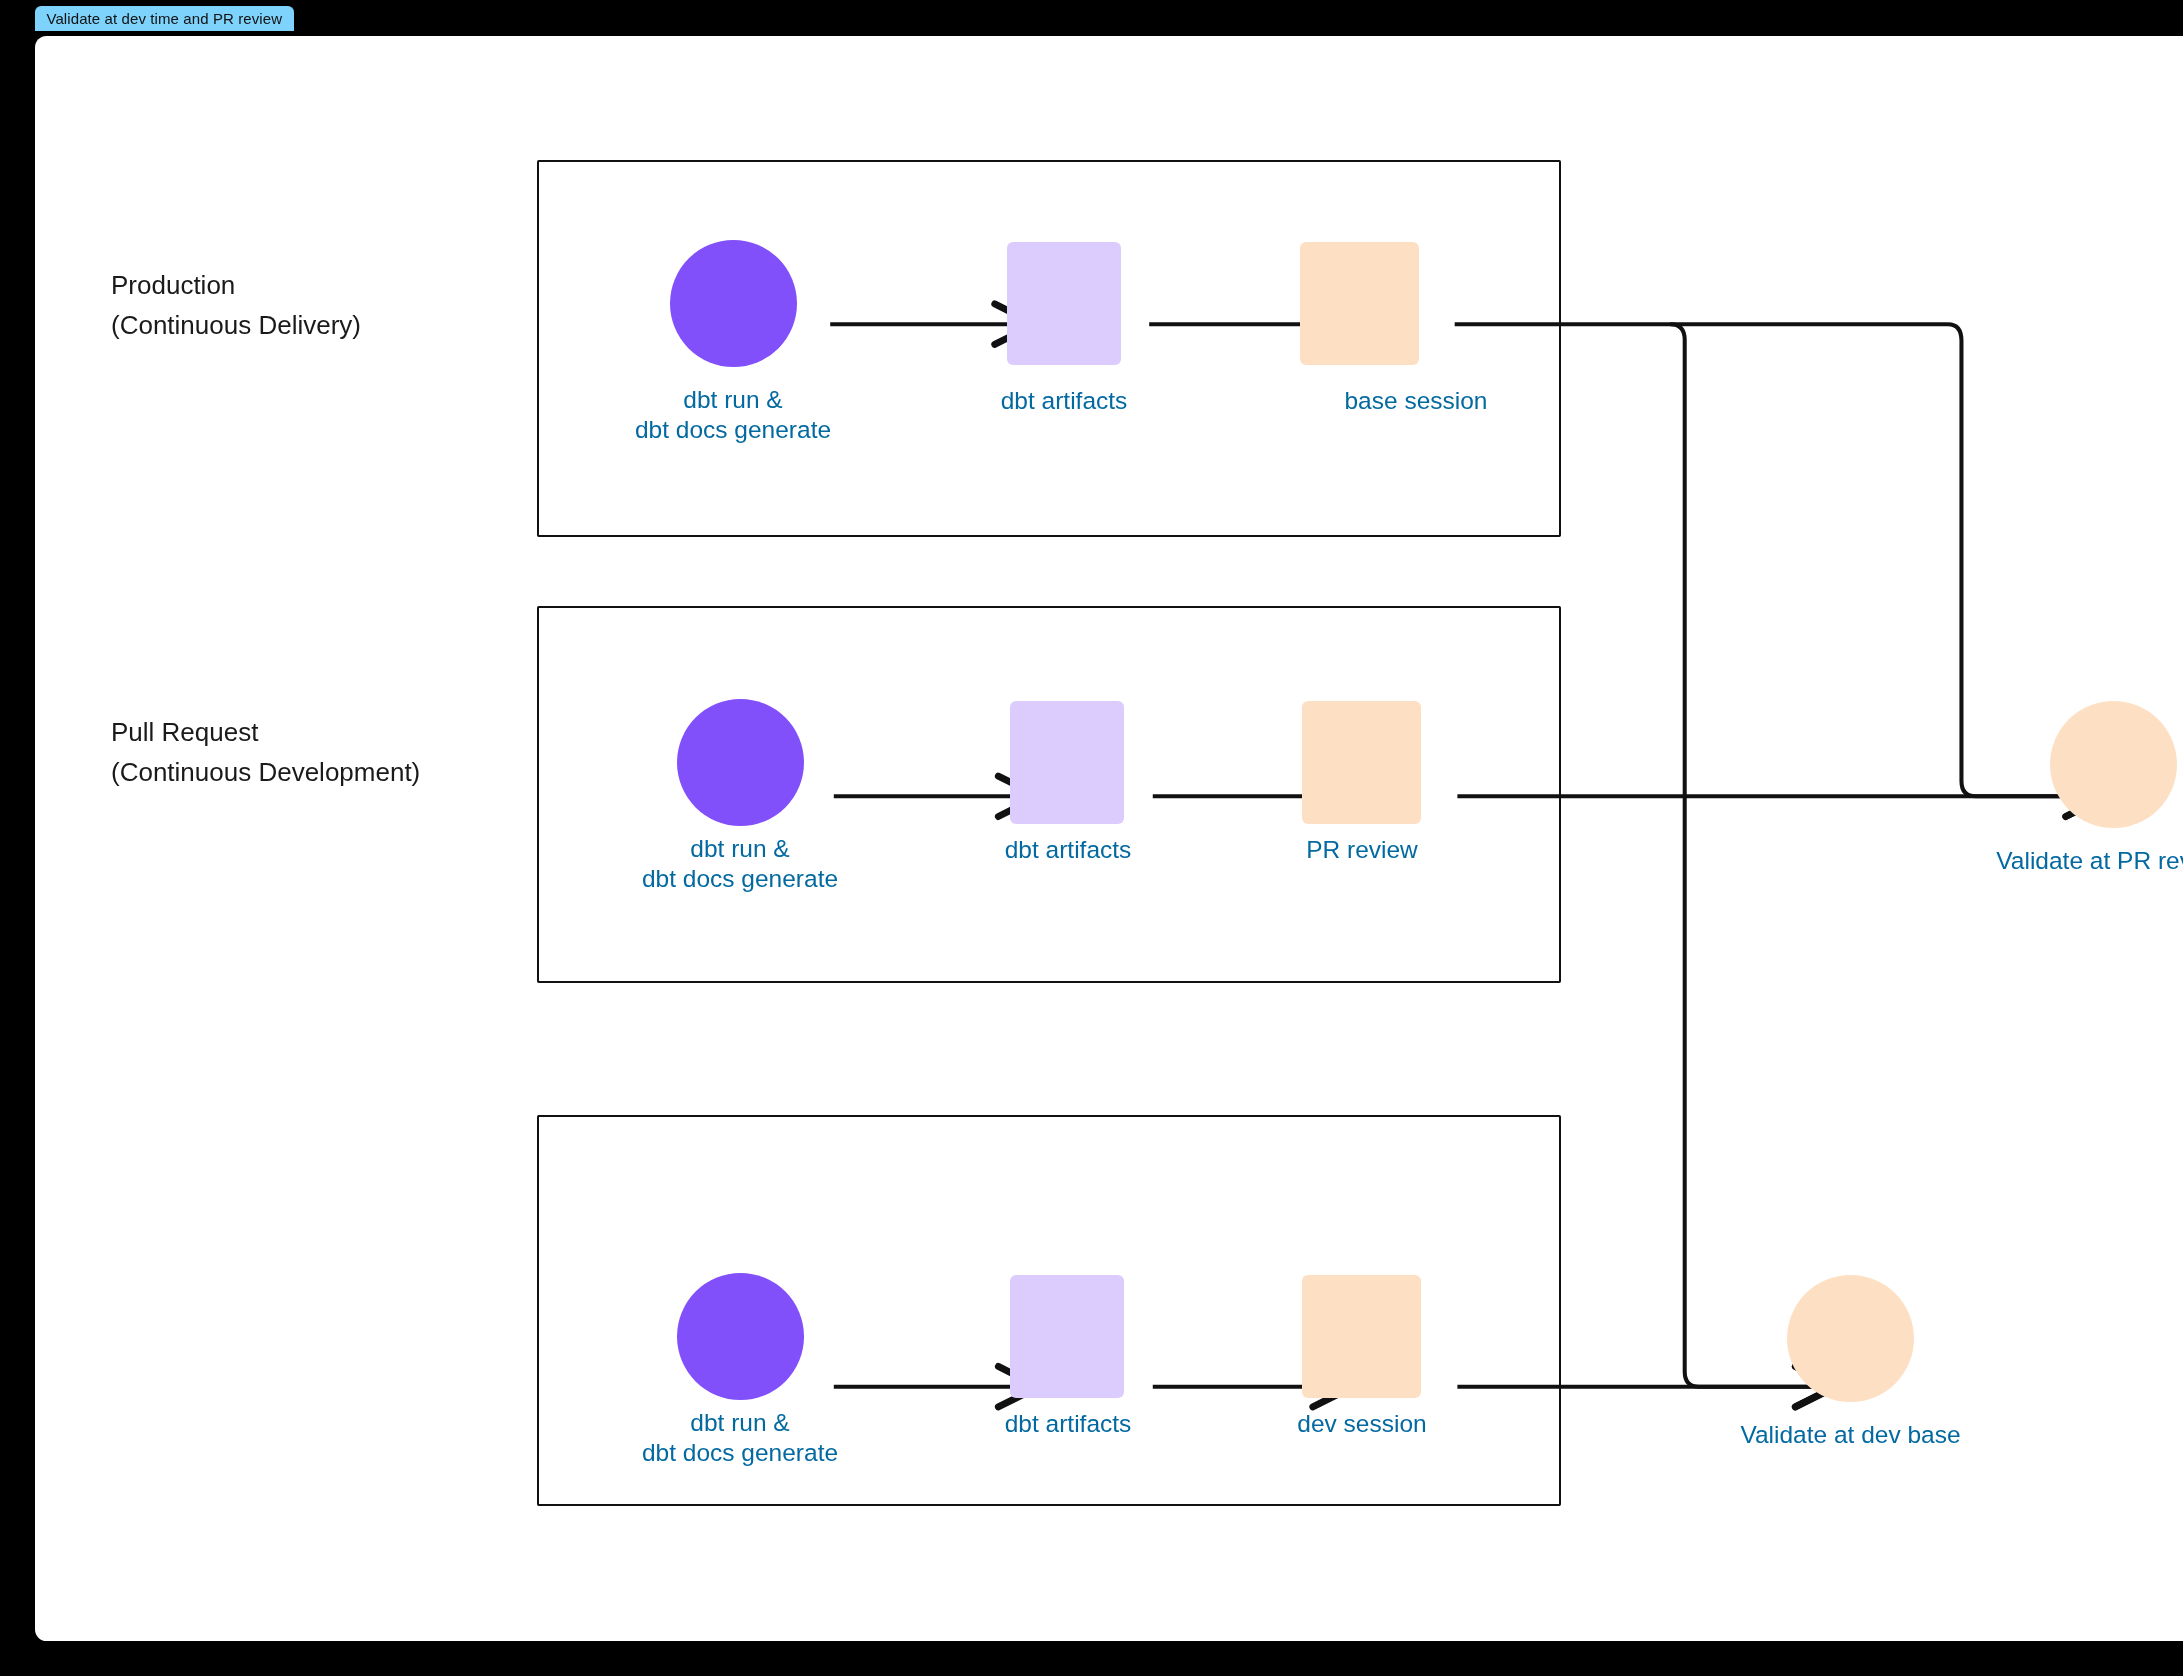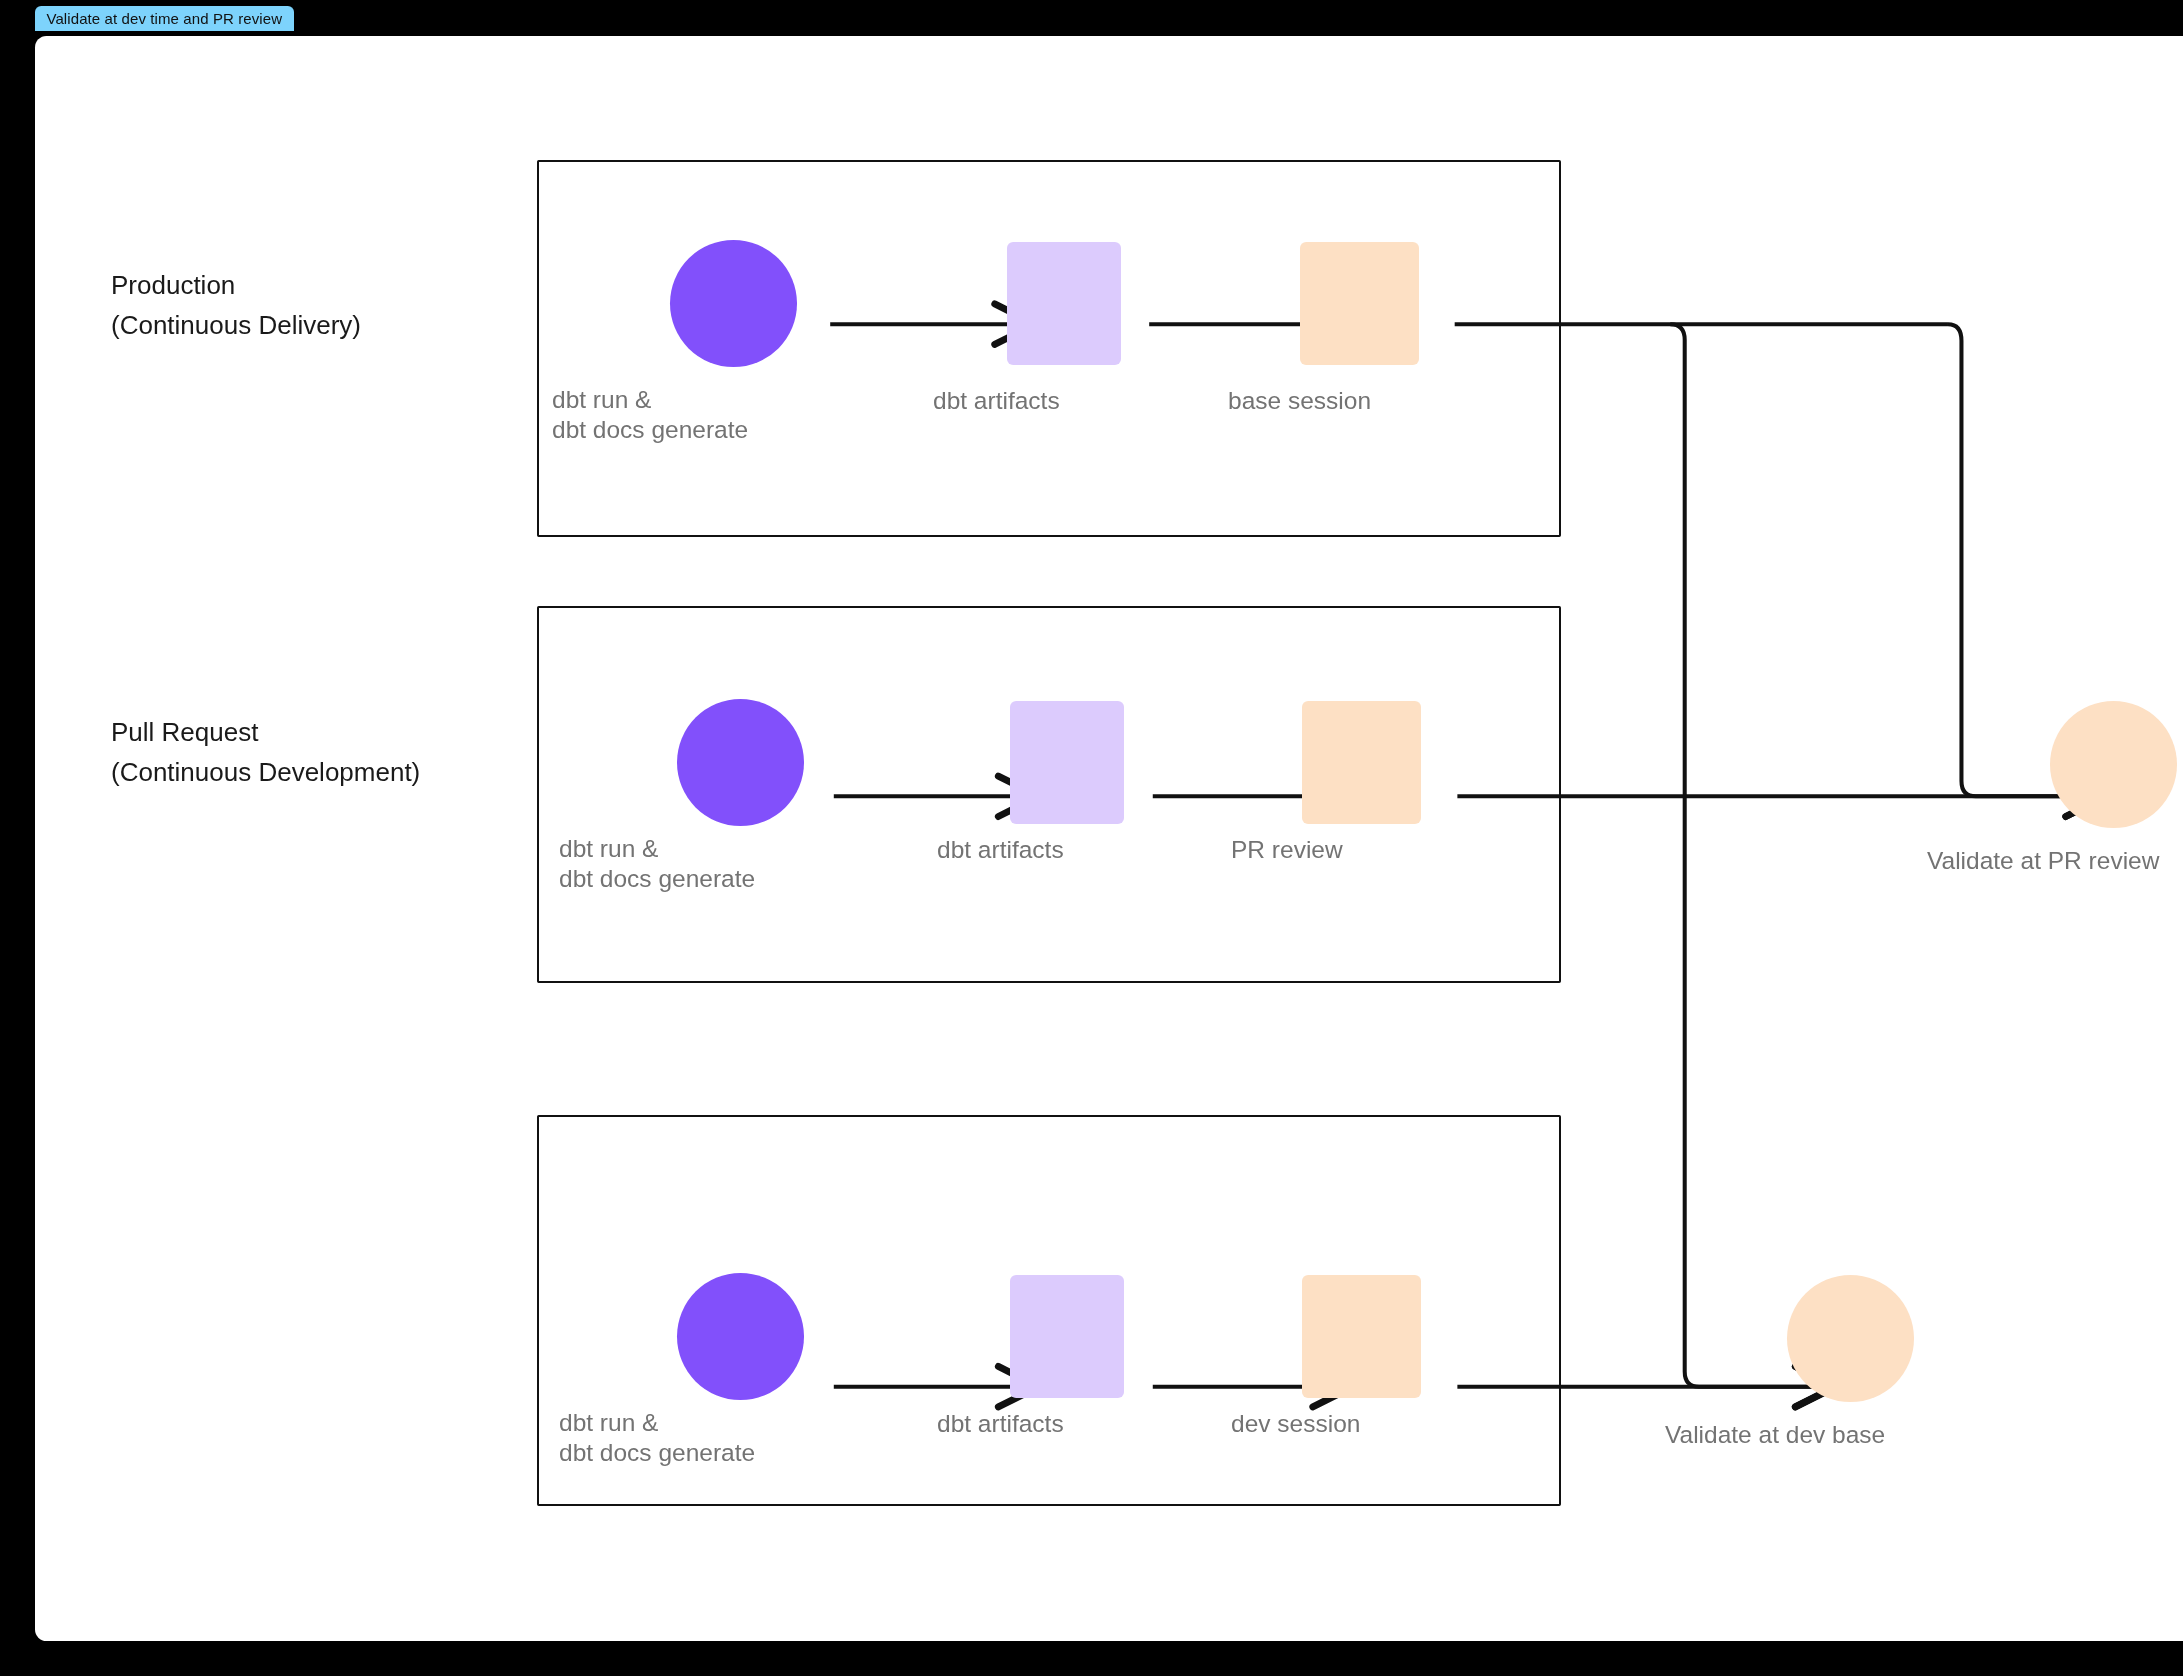--- a/index.html
+++ b/index.html
@@ -66,23 +66,24 @@
   .node-rect.peach    { background: #fde0c4; }
   .node-ellipse {
     position: absolute;
     background: #fde0c4;
     border-radius: 50%;
   }
 
   
   .caption {
     position: absolute;
-    color: #737373;
+    color: #0369a1;
     font-size: 24.5px;
     line-height: 1.22;
+    text-align: center;
     white-space: pre-line;
   }
 
   
   .edges {
     position: absolute;
     left: 0; top: 0;
     width: 2515px; height: 1677px;
     pointer-events: none;
   }
@@ -134,21 +135,21 @@
     <div class="group-box" style="left:502px; top:124px; width:1024px; height:377px;"></div>
 
     <div class="node-circle" style="left:635px; top:204px; width:127px; height:127px;"></div>
     <div class="caption" style="left:517px; top:349px; width:362px;">dbt run &amp;
 dbt docs generate</div>
 
     <div class="node-rect lavender" style="left:972px; top:206px; width:114px; height:123px;"></div>
     <div class="caption" style="left:898px; top:350px; width:262px;">dbt artifacts</div>
 
     <div class="node-rect peach" style="left:1265px; top:206px; width:119px; height:123px;"></div>
-    <div class="caption" style="left:1193px; top:350px; width:262px;">base session</div>
+    <div class="caption" style="left:1250px; top:350px; width:262px;">base session</div>
 
     <div class="lane-label" style="left:76px; top:676px; width:393px;">Pull Request
 (Continuous Development)</div>
 
     <div class="group-box" style="left:502px; top:570px; width:1024px; height:377px;"></div>
 
     <div class="node-circle" style="left:642px; top:663px; width:127px; height:127px;"></div>
     <div class="caption" style="left:524px; top:798px; width:362px;">dbt run &amp;
 dbt docs generate</div>
 

